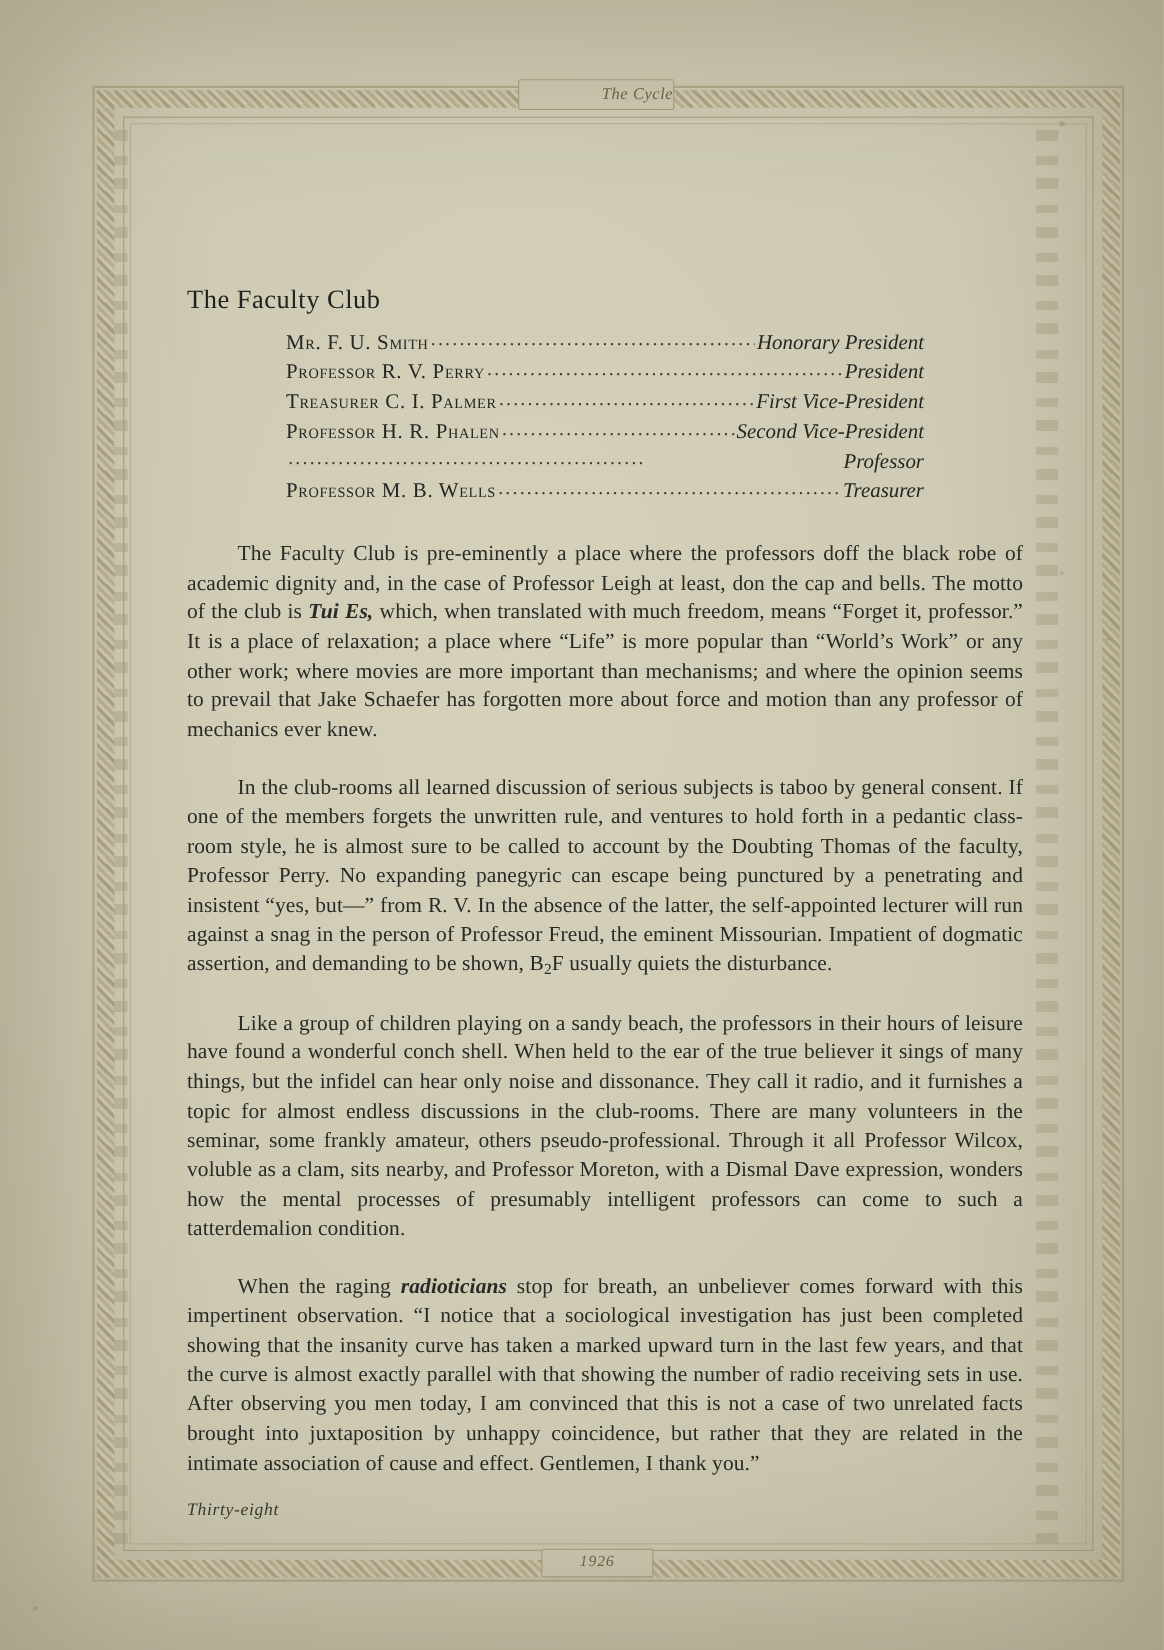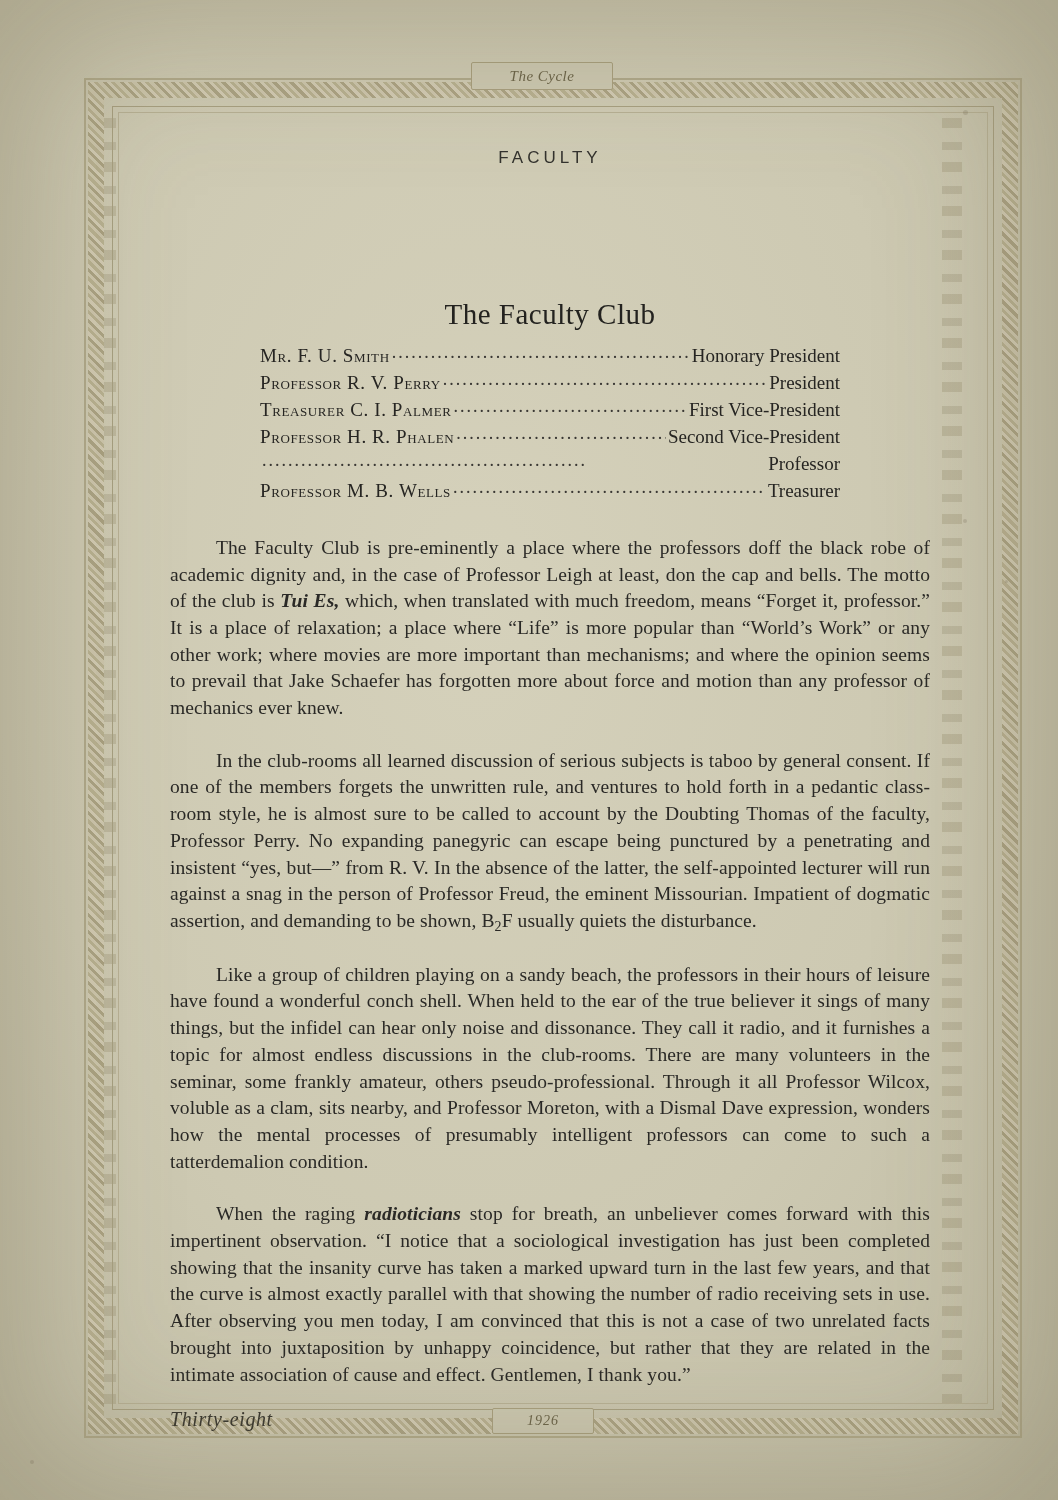--- a/index.html
+++ b/index.html
@@ -60,28 +60,28 @@
   .frame-inner2 {
     position: absolute;
     left: 118px; top: 112px;
     width: 870px; height: 1292px;
     border: 1px solid #b7b094;
     box-sizing: border-box;
   }
   
   .cartouche-top {
     position: absolute;
-    left: 471px; top: 62px;
+    left: 471px; top: 72px;
     width: 140px; height: 26px;
     background: #cdc9b2;
     border: 1.5px solid #a89f7e;
     border-radius: 2px;
     display: flex;
     align-items: center;
-    justify-content: center;
+    justify-content: flex-end;
   }
   .cartouche-top span {
     font-family: "Liberation Serif", serif;
     font-style: italic;
     font-size: 15px;
     color: #6a6348;
     letter-spacing: 0.5px;
   }
   .cartouche-bottom {
     position: absolute;
@@ -127,22 +127,21 @@
   }
   .section-head {
     text-align: center;
     font-family: "Liberation Sans", sans-serif;
     font-size: 17px;
     letter-spacing: 4px;
     color: #33322e;
     margin-top: 18px;
   }
   .club-title {
-    text-align: center;
-    font-size: 29px;
+    font-size: 24px;
     color: #23221f;
     margin-top: 130px;
     letter-spacing: 0.5px;
   }
   .officers-head {
     text-align: center;
     font-style: italic;
     font-size: 21px;
     color: #2d2c29;
     margin-top: 18px;
@@ -168,37 +167,38 @@
     flex: 1 1 auto;
     overflow: hidden;
     margin: 0 2px;
     color: #3a3834;
     letter-spacing: 2px;
     font-size: 18px;
     line-height: 1;
     white-space: nowrap;
   }
   .officer-role {
+    font-style: italic;
     color: #262522;
     text-align: right;
   }
   .body-text {
     margin-top: 26px;
     font-size: 19.5px;
     line-height: 1.37;
     text-align: justify;
     text-indent: 46px;
     color: #2a2926;
     letter-spacing: 0.1px;
   }
   .body-text.first { margin-top: 30px; }
   .folio {
     margin-top: 6px;
     font-style: italic;
-    font-size: 20px;
+    font-size: 16px;
     letter-spacing: 0.6px;
     color: #39372f;
     text-indent: 0;
   }
   em.it { font-style: italic; font-weight: bold; }
   .sub { font-size: 0.72em; vertical-align: -0.25em; }
   
   .speck {
     position: absolute;
     background: rgba(90,80,55,0.18);
@@ -221,21 +221,20 @@
   <div class="cartouche-top">
     <span>The Cycle</span>
   </div>
 
   <div class="cartouche-bottom">
     <span>1926</span>
   </div>
 
   <div class="content">
 
-    <div class="section-head">FACULTY</div>
 
     <div class="club-title">The Faculty Club</div>
 
 
     <div class="officers">
       <div class="officer-row">
         <span class="officer-name">Mr. F. U. Smith</span>
         <span class="dots">..................................................</span>
         <span class="officer-role">Honorary President</span>
       </div>

